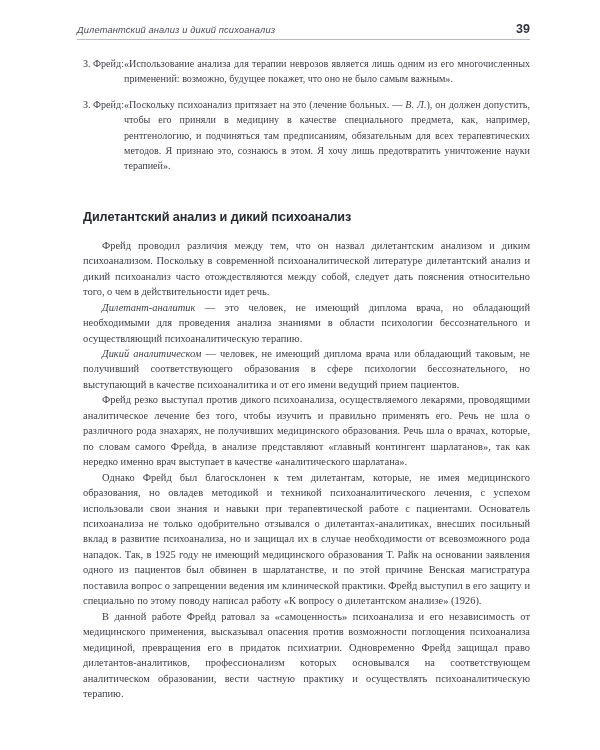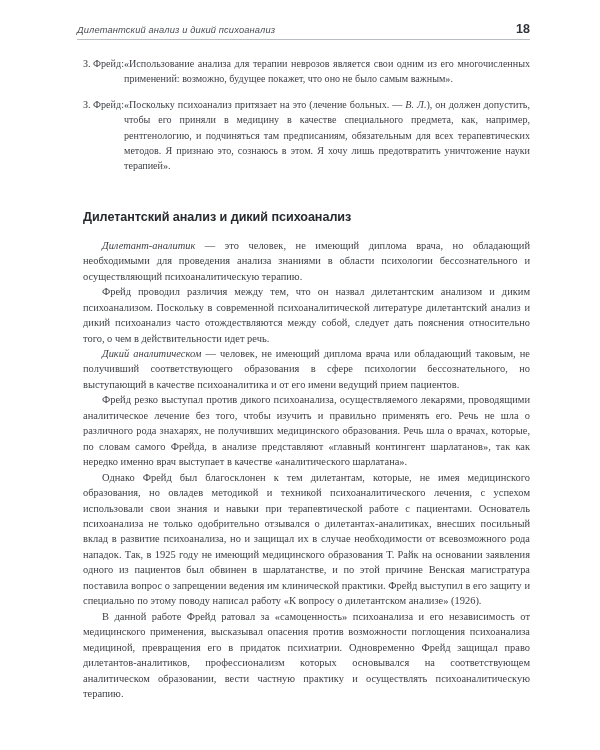--- a/index.html
+++ b/index.html
@@ -114,47 +114,47 @@
   }
   .body-text p i { font-style: italic; }
 </style>
 </head>
 <body>
 
 <div class="page">
 
   <div class="header">
     <div class="header-title">Дилетантский анализ и дикий психоанализ</div>
-    <div class="header-folio">18</div>
+    <div class="header-folio">39</div>
   </div>
   <div class="header-rule"></div>
 
   <div class="content">
 
     <div class="quotes">
 
       <div class="quote-row">
         <div class="quote-speaker">З. Фрейд:</div>
-        <div class="quote-text">«Использование анализа для терапии неврозов является свои одним из его многочисленных применений: возможно, будущее покажет, что оно не было самым важным».</div>
+        <div class="quote-text">«Использование анализа для терапии неврозов является лишь одним из его многочисленных применений: возможно, будущее покажет, что оно не было самым важным».</div>
       </div>
 
       <div class="quote-row">
         <div class="quote-speaker">З. Фрейд:</div>
         <div class="quote-text"><span>«Поскольку психоанализ притязает на это (лечение больных. — </span><i>В. Л.</i><span>), он должен допустить, чтобы его приняли в медицину в качестве специального предмета, как, например, рентгенологию, и подчиняться там предписаниям, обязательным для всех терапевтических методов. Я признаю это, сознаюсь в этом. Я хочу лишь предотвратить уничтожение науки терапией».</span></div>
       </div>
 
     </div>
 
     <h2 class="section-heading">Дилетантский анализ и дикий психоанализ</h2>
 
     <div class="body-text">
 
+      <p><span>Фрейд проводил различия между тем, что он назвал дилетантским анализом и диким психоанализом. Поскольку в современной психоаналитической литературе дилетантский анализ и дикий психоанализ часто отождествляются между собой, следует дать пояснения относительно того, о чем в действительности идет речь.</span></p>
+
       <p><i>Дилетант-аналитик</i><span> — это человек, не имеющий диплома врача, но обладающий необходимыми для проведения анализа знаниями в области психологии бессознательного и осуществляющий психоаналитическую терапию.</span></p>
-
-      <p><span>Фрейд проводил различия между тем, что он назвал дилетантским анализом и диким психоанализом. Поскольку в современной психоаналитической литературе дилетантский анализ и дикий психоанализ часто отождествляются между собой, следует дать пояснения относительно того, о чем в действительности идет речь.</span></p>
 
       <p><i>Дикий аналитическом</i><span> — человек, не имеющий диплома врача или обладающий таковым, не получивший соответствующего образования в сфере психологии бессознательного, но выступающий в качестве психоаналитика и от его имени ведущий прием пациентов.</span></p>
 
       <p><span>Фрейд резко выступал против дикого психоанализа, осуществляемого лекарями, проводящими аналитическое лечение без того, чтобы изучить и правильно применять его. Речь не шла о различного рода знахарях, не получивших медицинского образования. Речь шла о врачах, которые, по словам самого Фрейда, в анализе представляют «главный контингент шарлатанов», так как нередко именно врач выступает в качестве «аналитического шарлатана».</span></p>
 
       <p><span>Однако Фрейд был благосклонен к тем дилетантам, которые, не имея медицинского образования, но овладев методикой и техникой психоаналитического лечения, с успехом использовали свои знания и навыки при терапевтической работе с пациентами. Основатель психоанализа не только одобрительно отзывался о дилетантах-аналитиках, внесших посильный вклад в развитие психоанализа, но и защищал их в случае необходимости от всевозможного рода нападок. Так, в 1925 году не имеющий медицинского образования Т. Райк на основании заявления одного из пациентов был обвинен в шарлатанстве, и по этой причине Венская магистратура поставила вопрос о запрещении ведения им клинической практики. Фрейд выступил в его защиту и специально по этому поводу написал работу «К вопросу о дилетантском анализе» (1926).</span></p>
 
       <p><span>В данной работе Фрейд ратовал за «самоценность» психоанализа и его независимость от медицинского применения, высказывал опасения против возможности поглощения психоанализа медициной, превращения его в придаток психиатрии. Одновременно Фрейд защищал право дилетантов-аналитиков, профессионализм которых основывался на соответствующем аналитическом образовании, вести частную практику и осуществлять психоаналитическую терапию.</span></p>
 
     </div>

